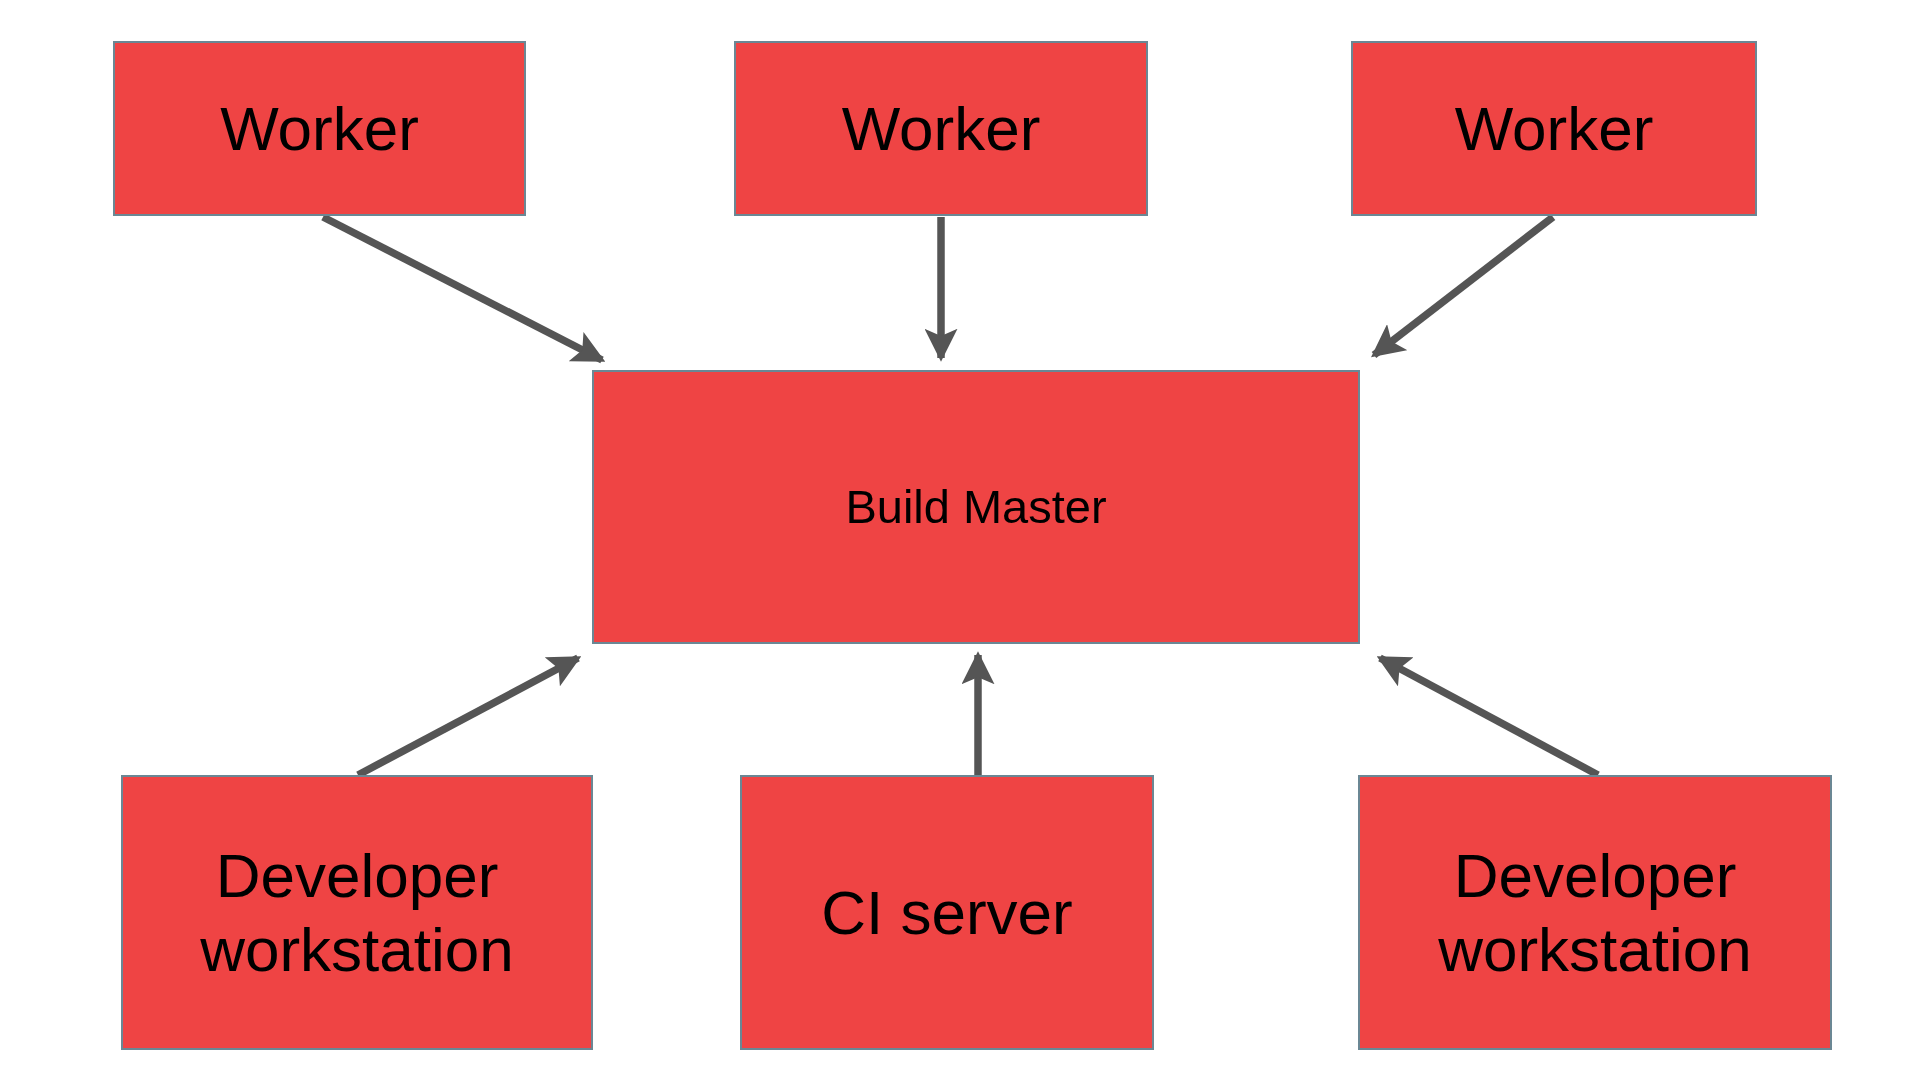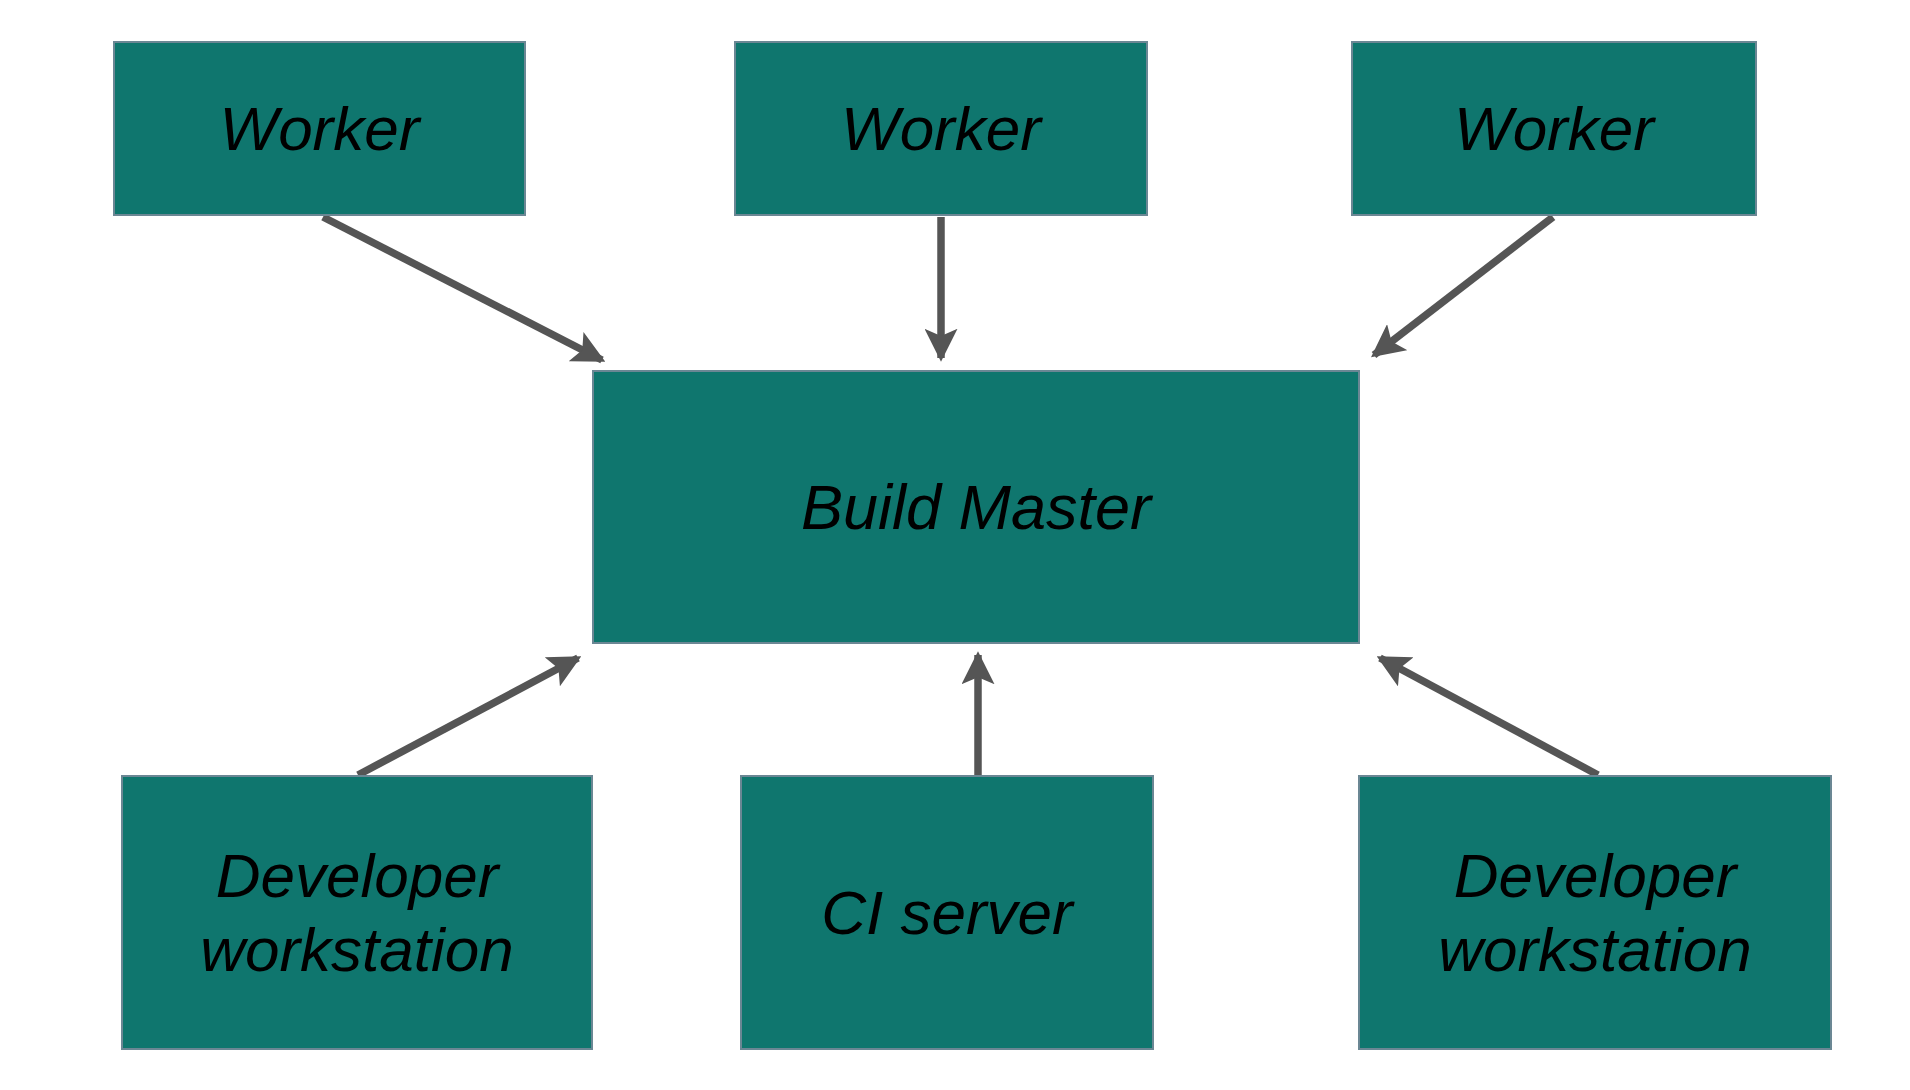--- a/index.html
+++ b/index.html
@@ -23,38 +23,37 @@
   #edge-layer {
     position: absolute;
     left: 0;
     top: 0;
     width: 1910px;
     height: 1090px;
   }
   .node {
     position: absolute;
     box-sizing: border-box;
-    background: #0f766e;
+    background: #ef4444;
     border: 2px solid #6b8794;
     display: flex;
     align-items: center;
     justify-content: center;
     text-align: center;
     color: #000000;
     font-family: "Liberation Sans", sans-serif;
     line-height: 1.18;
     z-index: 2;
     white-space: pre-line;
-    font-style: italic;
   }
   .node-worker {
     font-size: 62px;
   }
   .node-master {
-    font-size: 63px;
+    font-size: 47px;
   }
   .node-endpoint {
     font-size: 62px;
   }
   
   #node-worker-1 { left: 113px; top: 41px;  width: 413px; height: 175px; }
   #node-worker-2 { left: 734px; top: 41px;  width: 414px; height: 175px; }
   #node-worker-3 { left: 1351px; top: 41px; width: 406px; height: 175px; }
   
   #node-build-master { left: 592px; top: 370px; width: 768px; height: 274px; }

